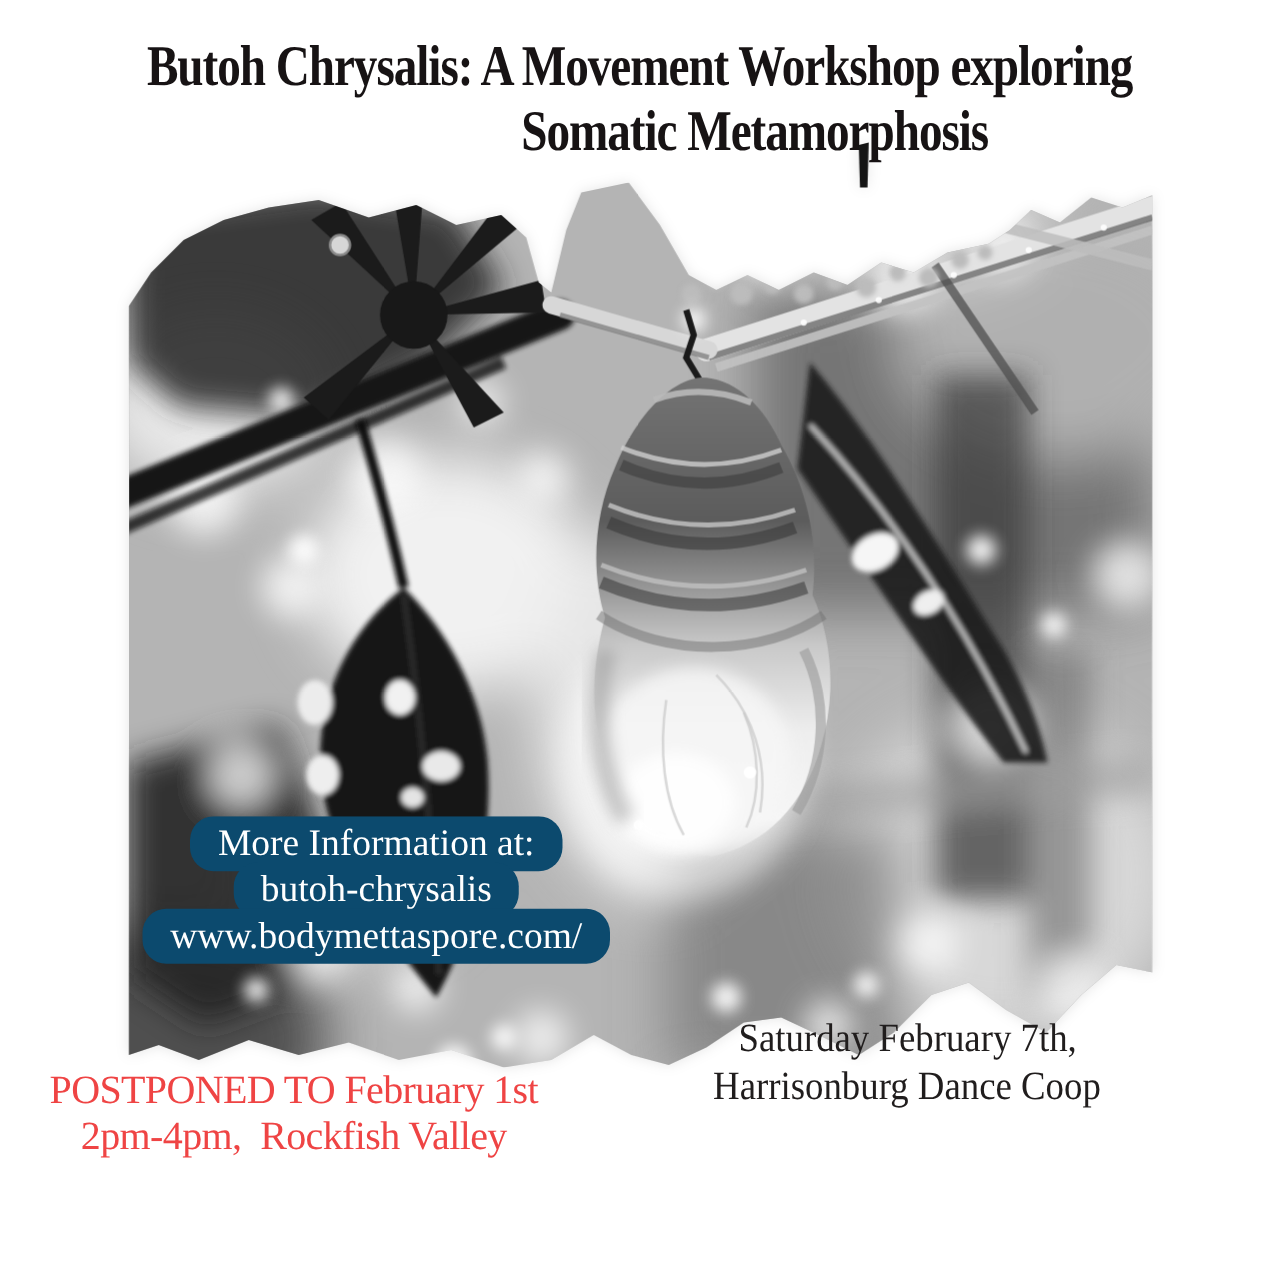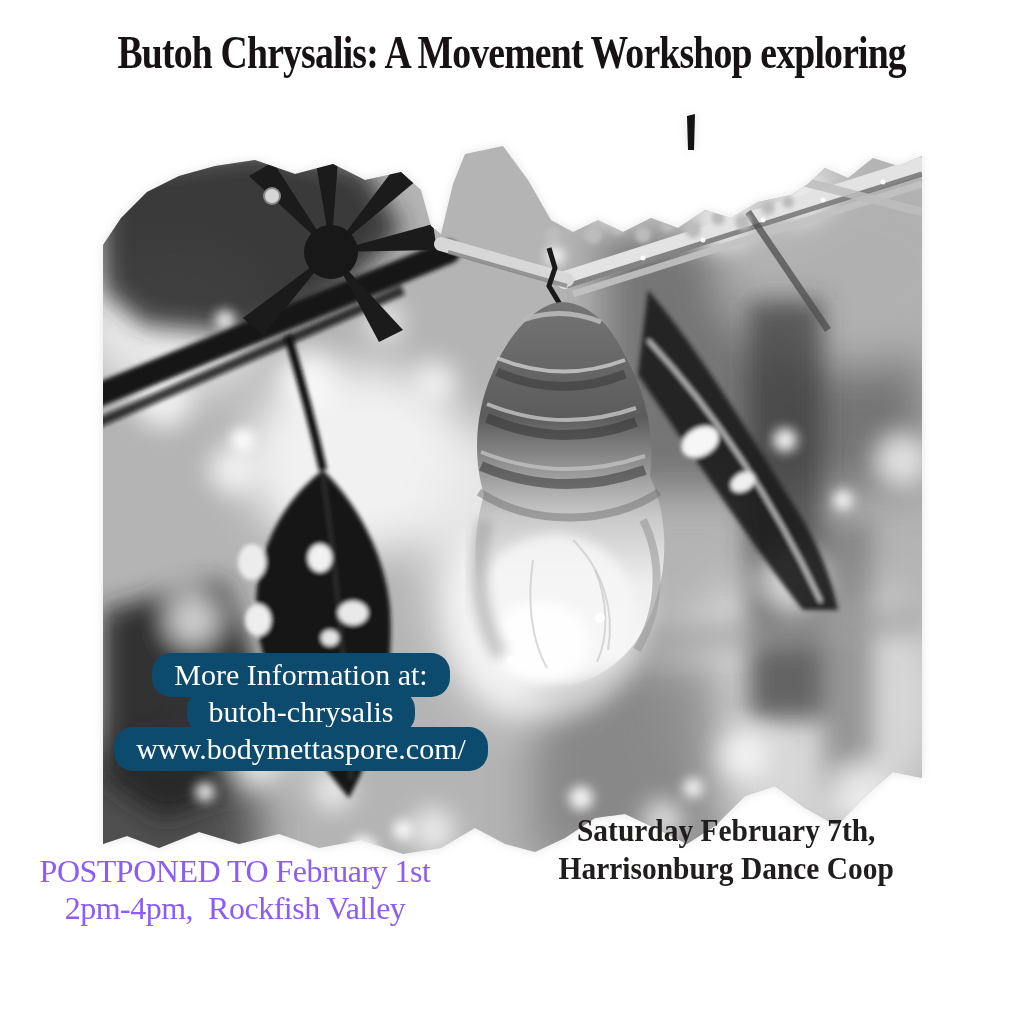--- a/index.html
+++ b/index.html
@@ -32,40 +32,41 @@
   }
   .bubble-line{
     background:#0c4a6e;color:#ffffff;font-size:30px;line-height:36px;
     padding:4px 22px;border-radius:19px;white-space:nowrap;
   }
   .bubble-line + .bubble-line{margin-top:-7px;}
 
   
   .postponed{
     position:absolute;left:23px;top:853px;width:424px;text-align:center;
-    color:#8b5cf6;font-size:32px;line-height:37px;letter-spacing:-.5px;
+    color:#ef4444;font-size:32px;line-height:37px;letter-spacing:-.5px;
   }
   .p-line{display:block;white-space:pre;}
 
   
   .event{
     position:absolute;left:440px;top:811px;width:572px;text-align:center;
     color:#201d1d;font-size:32px;line-height:38px;
   }
-  .e-line{display:block;font-weight:bold;}
+  .e-line{display:block;}
   .squeeze2{display:inline-block;transform:scaleX(.92);transform-origin:50% 50%;
     white-space:pre;}
 </style>
 </head>
 <body>
 
 <div class="poster">
 
   <header class="title">
     <span class="t-line l1"><span class="squeeze">Butoh Chrysalis: A Movement Workshop exploring</span></span>
+    <span class="t-line l2"><span class="squeeze">Somatic Metamorphosis</span></span>
   </header>
 
   <div class="photo-wrap">
     <svg width="819" height="748" viewBox="0 -28 819 748" xmlns="http://www.w3.org/2000/svg">
       <defs>
         <clipPath id="torn">
           <path d="M0,105 L18,78 L44,52 L76,36 L112,26 L152,20 L192,34 L230,24 L262,40 L298,32
                    L318,50 L328,86 L338,94 L350,44 L362,14 L400,6 L425,40 L448,80 L470,92 L495,80
                    L520,92 L548,78 L575,88 L602,70 L628,78 L655,62 L688,55 L705,44 L722,28 L745,38
                    L770,18 L795,26 L819,16 L819,638

